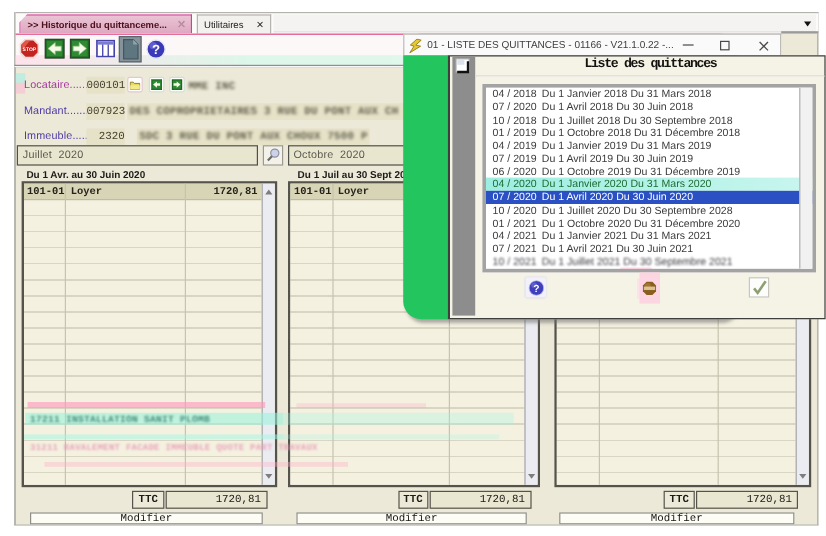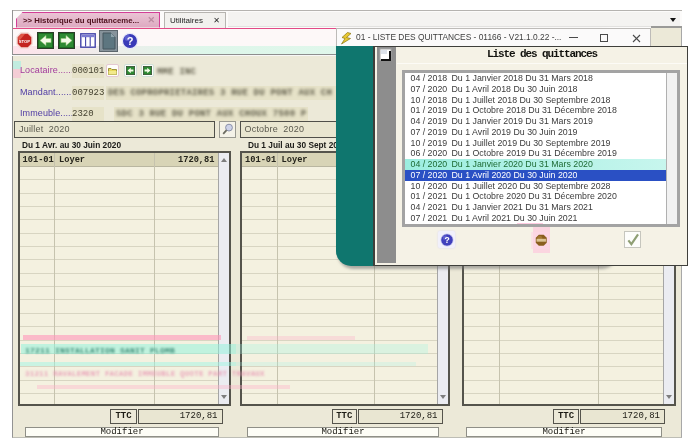--- a/index.html
+++ b/index.html
@@ -45,21 +45,21 @@
 
 
 .ttclab { border:1px solid #55544c; background:#ece9d8; font-family:"Liberation Mono", monospace; font-weight:bold; font-size:9px; text-align:center; color:#1c1b14; }
 .ttcval { border:1px solid #55544c; background:#e9e6d2; font-family:"Liberation Mono", monospace; font-size:9px; text-align:right; color:#1c1b14; padding-right:4px; }
 .modbtn { background:#fdfdf6; border:1px solid #8f8f87; font-family:"Liberation Mono", monospace; font-size:9px; color:#15140e; text-align:center; }
 
 
 .band { position:absolute; }
 
 
-#dlg { left:336px; top:28px; width:278px; height:238px; box-shadow:2.5px 2.5px 3px rgba(110,110,110,.55); background:#0f766e;border-radius:15px; }
+#dlg { left:336px; top:28px; width:278px; height:238px; box-shadow:2.5px 2.5px 3px rgba(110,110,110,.55); background:#22c55e;border-radius:15px; }
 #dtitle { position:absolute; left:0; top:0; width:315px; height:17.5px; background:#fbfafa; border:1px solid #bdbbb8; border-bottom:none; font-size:8.5px; color:#3e3e3e; line-height:17px; white-space:nowrap; }
 #dbody { position:absolute; left:0; top:17.5px; width:315px; height:220.5px; background:#f5f2e6; border:1.5px solid #3f3f3b; border-left-width:2px;margin-left:37px; }
 #dstrip { position:absolute; left:1.5px; top:0px; width:19.5px; height:216px; background:#8d8d8d; }
 #dltitle { position:absolute; left:22px; top:1.5px; width:290px; text-align:center; font-family:"Liberation Mono", monospace; font-weight:bold; font-size:11px; letter-spacing:-1.1px; color:#12120e; }
 #dline { position:absolute; left:22px; top:16.5px; width:290px; height:1px; background:#9d9b94; border-bottom:1px solid #fcfbf6; }
 #dlist { position:absolute; left:26.5px; top:23.5px; width:278px; height:157px; background:#fff; border:3px solid #a3a3a3; overflow:hidden; }
 .lr { position:relative; height:10.75px; font-size:8.8px; color:#3b3b3b; white-space:nowrap; line-height:10.9px; }
 .lr .c1 { position:absolute; left:6px; }
 .lr .c2 { position:absolute; left:47px; }
 .lr.sel { background:#2a50c4; color:#fff; }
@@ -122,21 +122,21 @@
   <div class="abs" style="left:651px;top:26.3px;width:31px;height:1.6px;background:#9a9a98;"></div>
 
   <div id="form" class="abs" style="left:0;top:0;">
     <div class="abs" style="left:13px;top:61px;width:8px;height:8px;background:rgba(150,240,230,0.5);"></div>
     <div class="abs" style="left:13px;top:69px;width:8px;height:9px;background:rgba(255,170,210,0.45);"></div>
     <div class="abs flabel" style="left:20px;top:65px;color:#a23a9c;">Locataire...........</div>
     <div class="abs flabel" style="left:20px;top:87px;color:#4f3ba4;">Mandant..........</div>
     <div class="abs flabel" style="left:20px;top:108px;color:#4f3ba4;">Immeuble........</div>
     <div class="abs fval" style="left:72px;top:63.5px;width:32px;height:14px;line-height:14px;text-align:center;">000101</div>
     <div class="abs fval" style="left:72px;top:85.5px;width:32px;height:14px;line-height:14px;text-align:center;">007923</div>
-    <div class="abs fval" style="left:72px;top:106.5px;width:32px;height:14px;line-height:14px;text-align:left;">2320</div>
+    <div class="abs fval" style="left:72px;top:106.5px;width:32px;height:14px;line-height:14px;text-align:right;">2320</div>
 
     <div class="abs" style="left:106px;top:64px;width:13px;height:13px;background:#fefefa;border:1px solid #e4c8d2;border-radius:2px;"></div>
     <svg class="abs" style="left:108px;top:67px;" width="9" height="8" viewBox="0 0 9 8">
       <path d="M0.5,1.5 L3,1.5 L4,2.5 L8.5,2.5 L8.5,7.5 L0.5,7.5 Z" fill="#e8da5c" stroke="#8a7c20" stroke-width="0.8"></path>
       <path d="M0.5,4 L8.5,4 L8.5,7.5 L0.5,7.5 Z" fill="#f2ea8c"></path>
     </svg>
     <div class="abs" style="left:124px;top:64px;width:13px;height:13px;background:#fefefa;border:1px solid #cfe0d8;border-radius:2px;"></div>
     <svg class="abs" style="left:126px;top:66px;" width="9" height="9" viewBox="0 0 17 17">
       <rect x="0.5" y="0.5" width="16" height="16" fill="#1d6b22" stroke="#2b3b28" stroke-width="1"></rect>
       <rect x="2" y="2" width="13" height="13" fill="#2e8a33"></rect>
@@ -284,24 +284,20 @@
           </div>
         <div class="lr">
             <span class="c1">04 / 2019</span>
             <span class="c2">Du 1 Janvier 2019 Du 31 Mars 2019</span>
           </div>
         <div class="lr">
             <span class="c1">07 / 2019</span>
             <span class="c2">Du 1 Avril 2019 Du 30 Juin 2019</span>
           </div>
         <div class="lr">
-            <span class="c1">10 / 2019</span>
-            <span class="c2">Du 1 Juillet 2019 Du 30 Septembre 2019</span>
-          </div>
-        <div class="lr">
             <span class="c1">06 / 2020</span>
             <span class="c2">Du 1 Octobre 2019 Du 31 Décembre 2019</span>
           </div>
         <div class="lr cy">
             <span class="c1">04 / 2020</span>
             <span class="c2">Du 1 Janvier 2020 Du 31 Mars 2020</span>
           </div>
         <div class="lr sel">
             <span class="c1">07 / 2020</span>
             <span class="c2">Du 1 Avril 2020 Du 30 Juin 2020</span>

